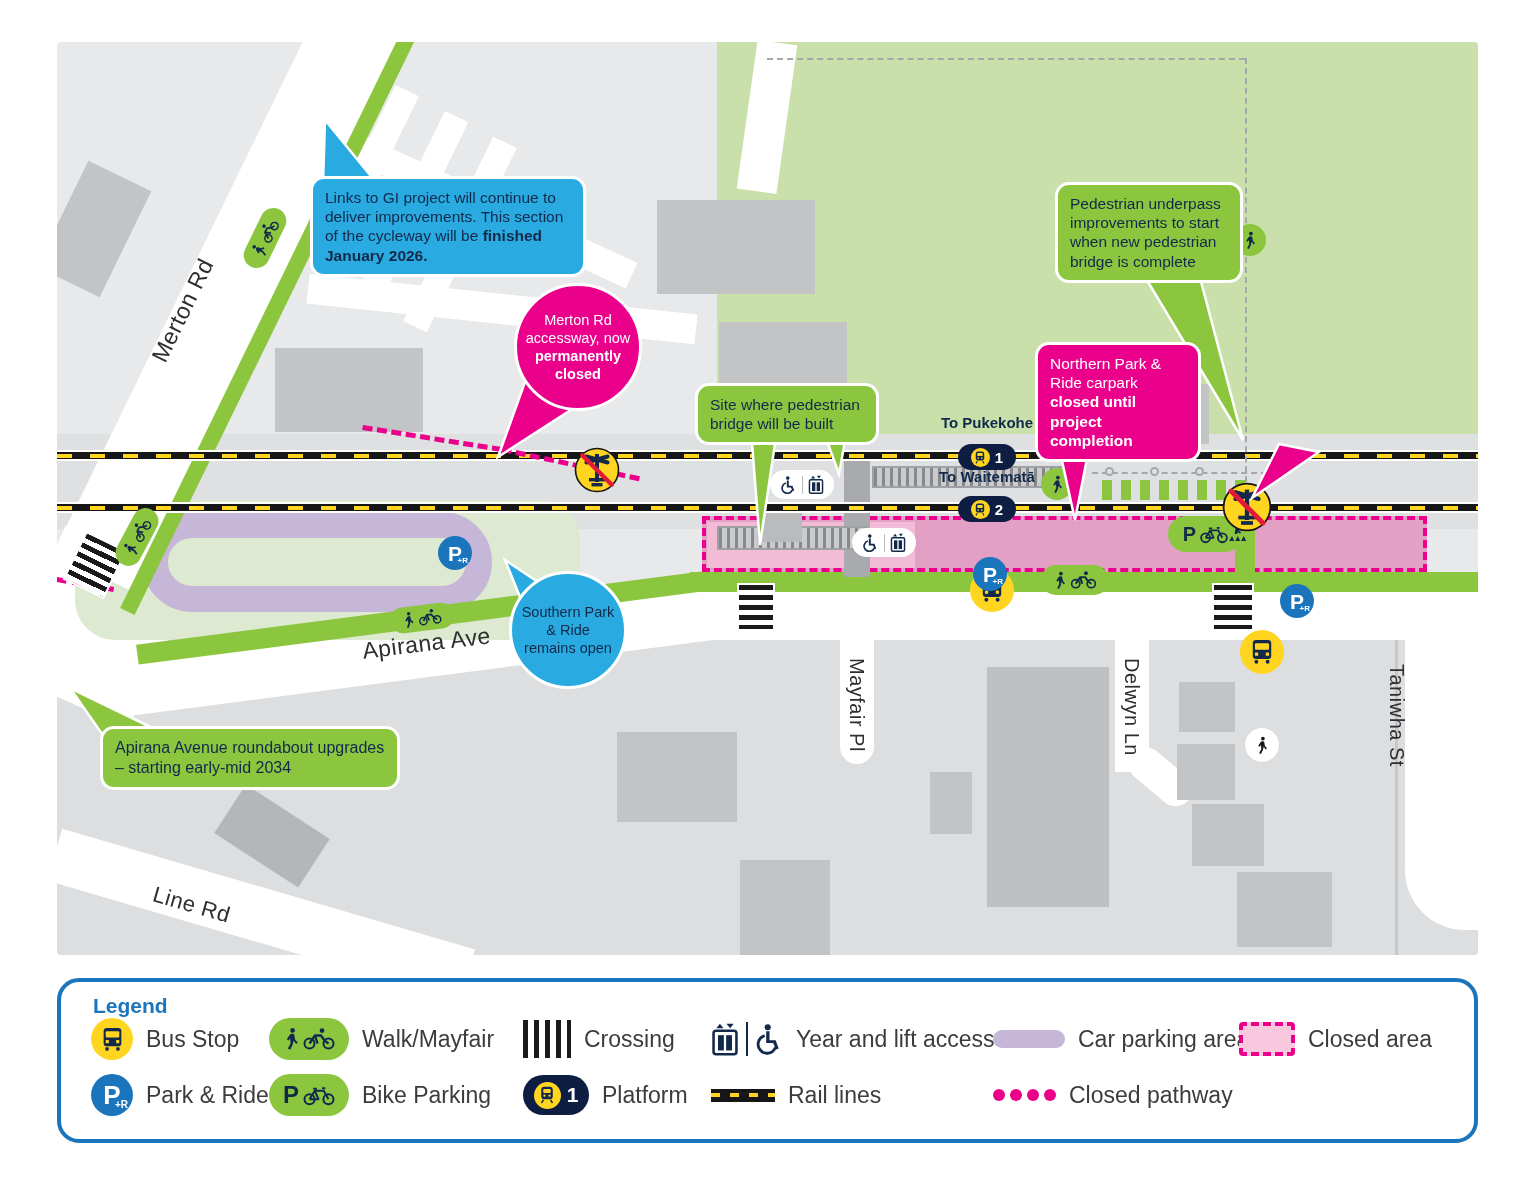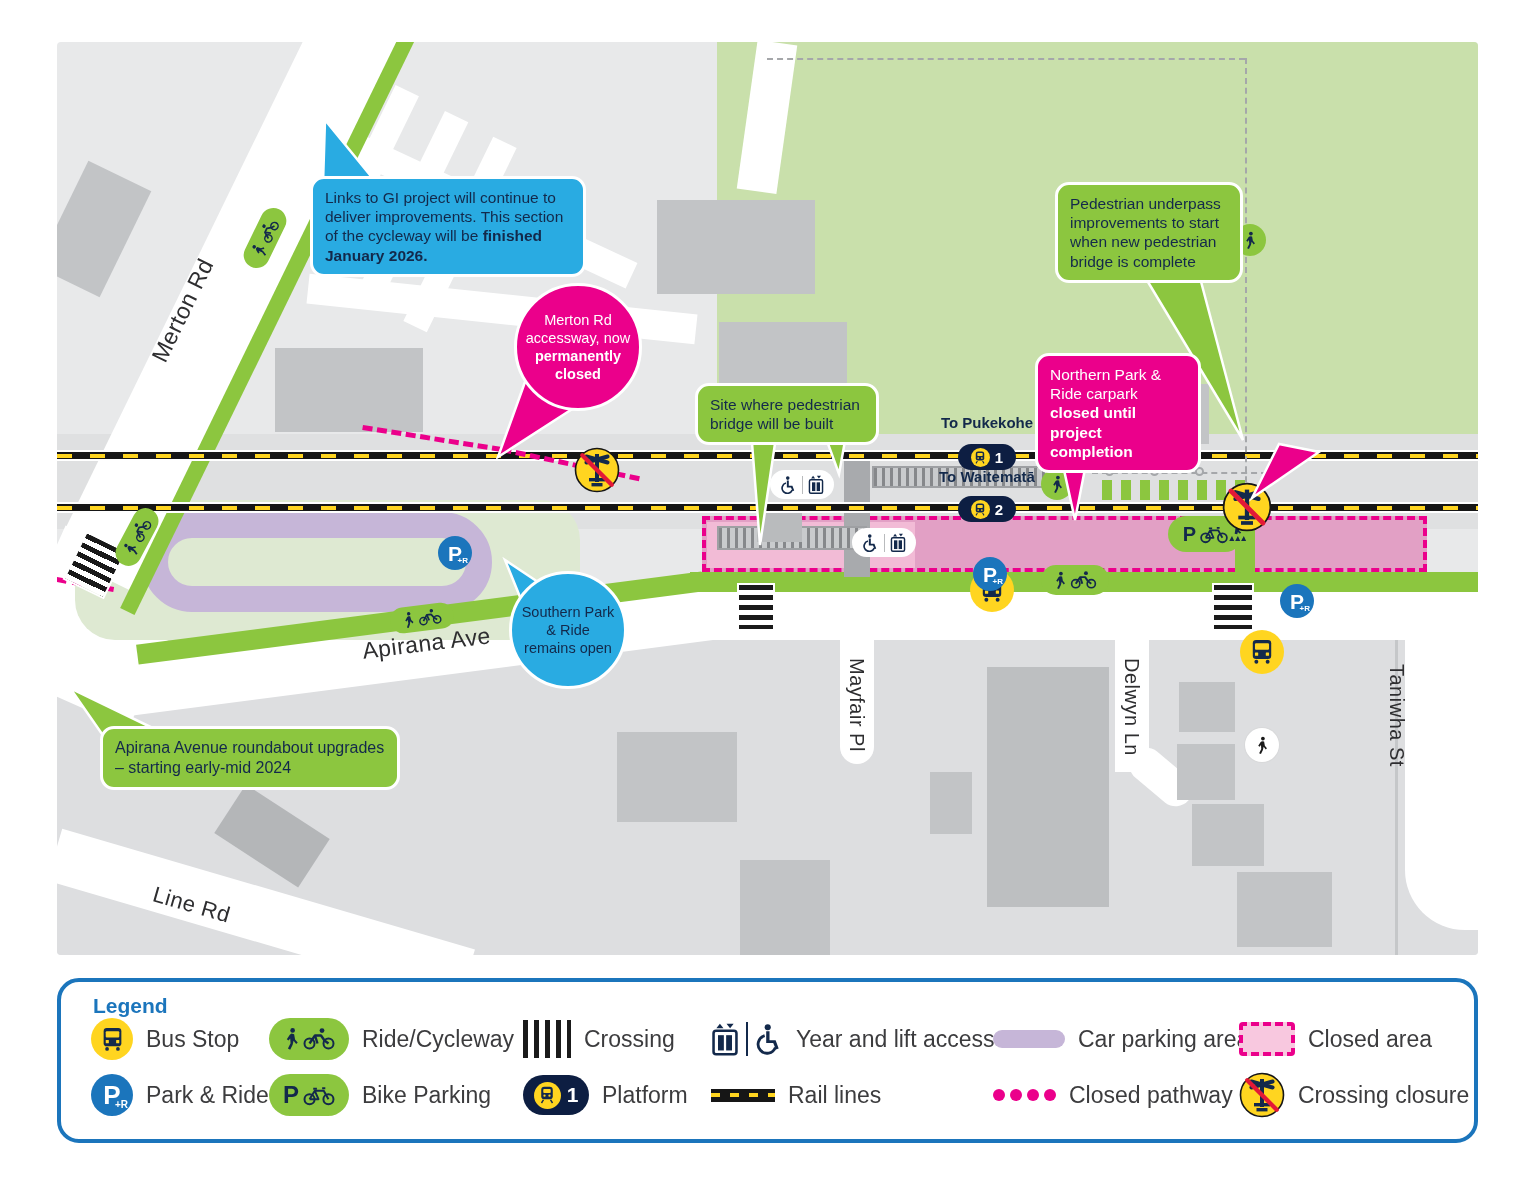--- a/index.html
+++ b/index.html
@@ -418,35 +418,35 @@
   </div>
 
   <div class="abs cbubble" style="left:457px;top:241px;width:128px;height:128px;background:var(--pink);color:#fff;padding:8px">
     <div><span>Merton Rd accessway, now </span><b>permanently closed</b></div>
   </div>
 
   <div class="abs bubble greenb" style="left:638px;top:341px;width:184px">
     <span>Site where pedestrian bridge will be built</span>
   </div>
 
-  <div class="abs bubble pinkb" style="left:978px;top:311px;width:166px">
+  <div class="abs bubble pinkb" style="left:978px;top:300px;width:166px">
     <span>Northern Park &amp; Ride carpark </span><b>closed until project completion</b>
   </div>
 
   <div class="abs bubble greenb" style="left:998px;top:140px;width:188px">
     <span>Pedestrian underpass improvements to start when new pedestrian bridge is complete</span>
   </div>
 
 
   <div class="abs cbubble" style="left:452px;top:529px;width:118px;height:118px;background:var(--blue);color:var(--navy);padding:8px">
     <div>Southern Park &amp; Ride remains open</div>
   </div>
 
   <div class="abs bubble greenb" style="left:43px;top:684px;width:300px;font-size:16px">
-    <span>Apirana Avenue roundabout upgrades – starting early-mid 2024</span>
+    <span>Apirana Avenue roundabout upgrades – starting early-mid 2034</span>
   </div>
 </div>
 
 <div id="legend" class="abs">
   <div class="title">Legend</div>
 
   <div class="lg-item" style="left:30px;top:34px">
     <span class="circle c-yellow" style="width:42px;height:42px">
         <span class="icn" style="width:23px;height:25px">
           <svg viewBox="0 0 22 24" fill="currentColor">
@@ -480,21 +480,21 @@
       <span class="icn" style="width:32px;height:22px">
           <svg viewBox="0 0 32 22" fill="currentColor">
             <circle cx="6.5" cy="15.5" r="5" fill="none" stroke="currentColor" stroke-width="2"></circle>
             <circle cx="25.5" cy="15.5" r="5" fill="none" stroke="currentColor" stroke-width="2"></circle>
             <circle cx="19" cy="2.6" r="2.4"></circle>
             <path d="M6.5 15.5 L12 7.5 L18 7.5 L21.5 12.5 L25.5 15.5" fill="none" stroke="currentColor" stroke-width="2.4" stroke-linejoin="round"></path>
             <path d="M12 7.5 L14.5 15.5" stroke="currentColor" stroke-width="2.4"></path>
           </svg>
         </span>
     </span>
-    <span class="lg-label">Ride/Cycleway</span>
+    <span class="lg-label">Walk/Mayfair</span>
   </div>
   <div class="lg-item" style="left:208px;top:90px">
     <span class="pill pill-green" style="width:80px;height:42px">
       <b style="color:var(--navy);font-size:24px">P</b>
       <span class="icn" style="width:32px;height:21px">
           <svg viewBox="0 0 30 20" fill="none" stroke="currentColor" stroke-width="1.9">
             <circle cx="6" cy="13.5" r="4.8"></circle>
             <circle cx="24" cy="13.5" r="4.8"></circle>
             <path d="M6 13.5 L11 5.5 L19.5 5.5 L24 13.5 M11 5.5 L14.5 13.5 L6 13.5" stroke-linejoin="round"></path>
             <path d="M9.5 3.5 L13 3.5 M18 3 L21 3"></path>
@@ -566,33 +566,13 @@
         <span></span>
         <span></span>
       </span>
     <span class="lg-label">Closed pathway</span>
   </div>
 
   <div class="lg-item" style="left:1178px;top:34px">
     <span style="width:56px;height:34px;background:#F8C8DF;border:4px dashed var(--pink);border-radius:4px"></span>
     <span class="lg-label">Closed area</span>
   </div>
-  <div class="lg-item" style="left:1178px;top:90px">
-    <span class="icn" style="width:46px;height:46px">
-        <svg viewBox="0 0 46 46">
-          <circle cx="23" cy="23" r="21.5" fill="#FFD520" stroke="#161616" stroke-width="1.6"></circle>
-          <g fill="#13294B">
-            <rect x="21" y="7" width="4" height="28"></rect>
-            <g transform="rotate(16 23 12.5)">
-              <rect x="10" y="10.5" width="26" height="4" rx="2"></rect>
-            </g>
-            <g transform="rotate(-16 23 12.5)">
-              <rect x="10" y="10.5" width="26" height="4" rx="2"></rect>
-            </g>
-            <rect x="15" y="31" width="16" height="3.4"></rect>
-            <rect x="17.5" y="36" width="11" height="3.4"></rect>
-          </g>
-          <rect x="0" y="20.8" width="46" height="4.4" rx="2.2" fill="#E31937" transform="rotate(45 23 23)"></rect>
-        </svg>
-      </span>
-    <span class="lg-label">Crossing closure</span>
-  </div>
 </div>
 
 </body></html>

